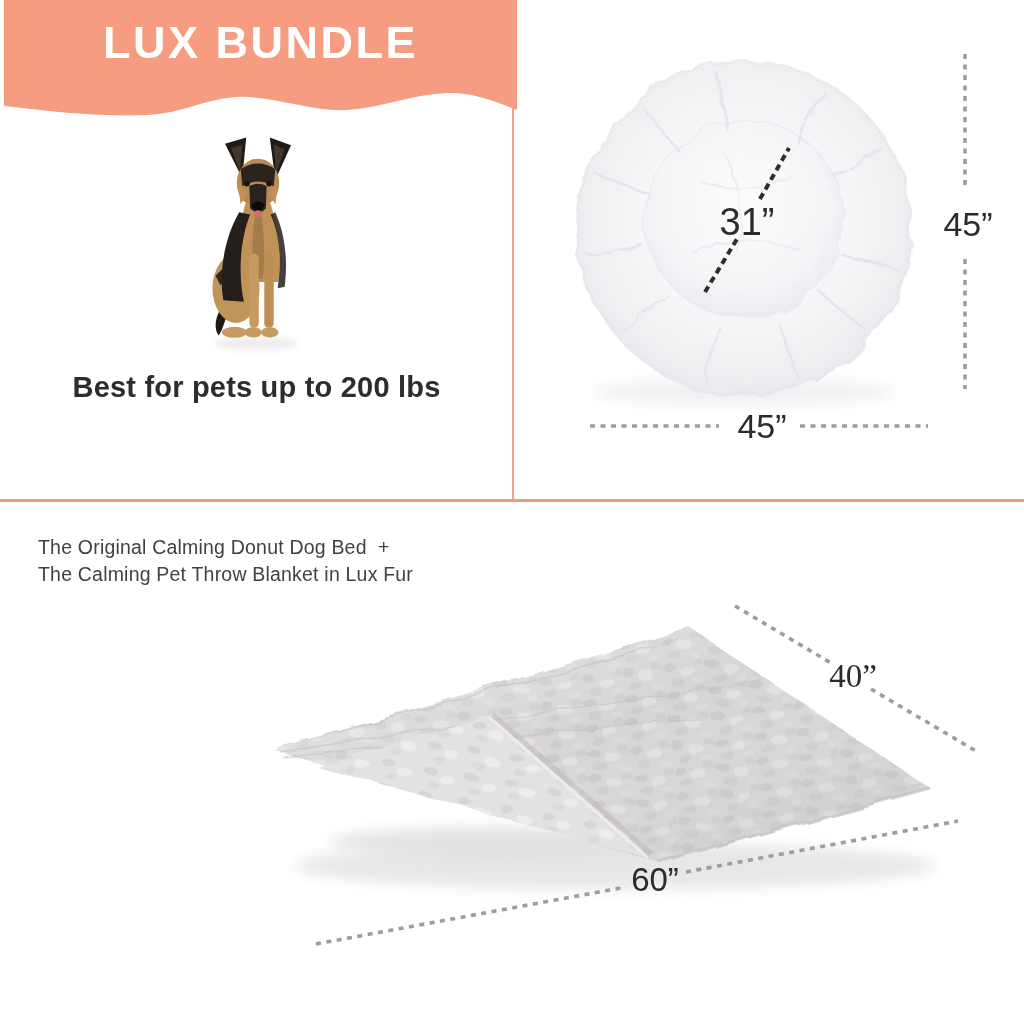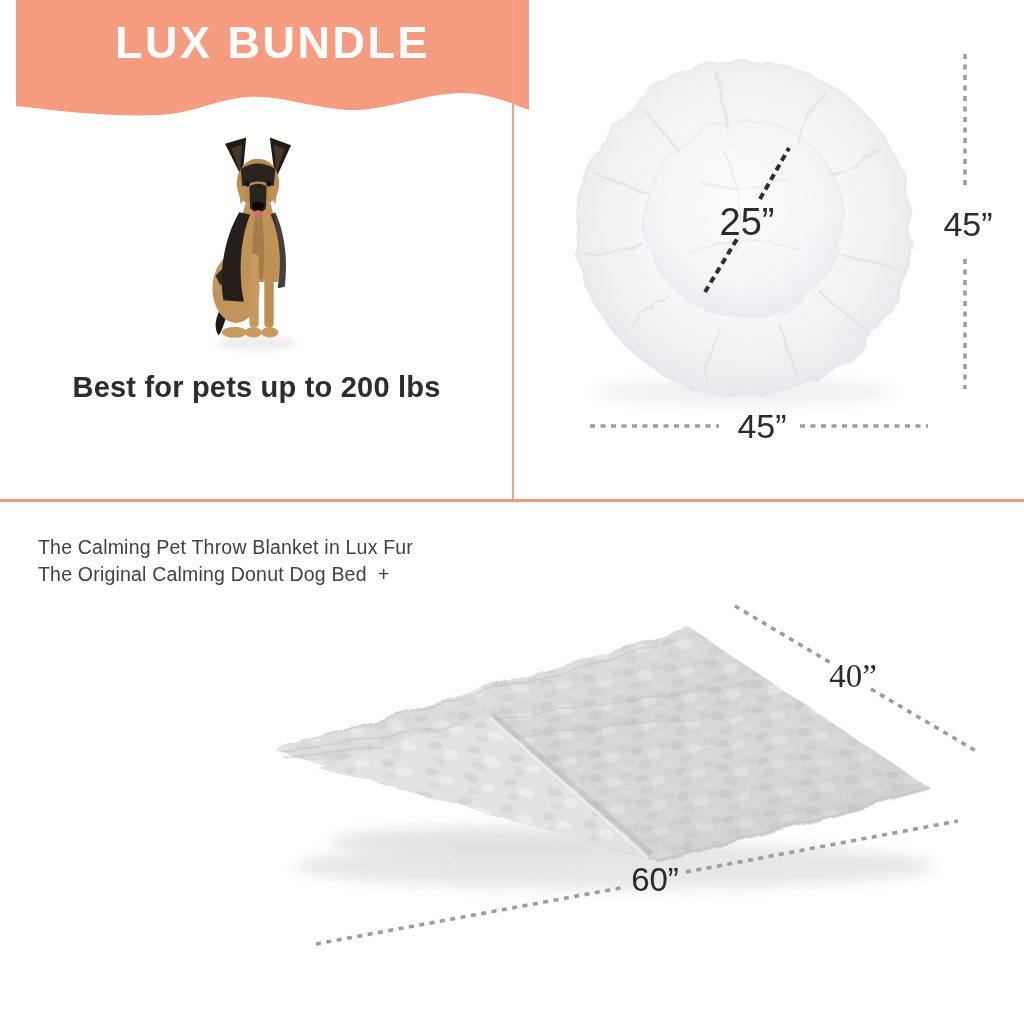--- a/index.html
+++ b/index.html
@@ -4,21 +4,21 @@
 <style>
   html,body{margin:0;padding:0;background:#ffffff;}
   .canvas{
     position:relative;width:1024px;height:1024px;overflow:hidden;background:#ffffff;
     font-family:"Liberation Sans", sans-serif;
   }
   .layer{position:absolute;left:0;top:0;width:1024px;height:1024px;}
   svg{display:block;}
 
   
-  .banner{position:absolute;left:16px;top:0;width:488px;height:130px;z-index:3;}
+  .banner{position:absolute;left:4px;top:0;width:488px;height:130px;z-index:3;}
   .banner h1{
     position:absolute;left:0;top:17px;width:513px;margin:0;text-align:center;
     font-size:45px;font-weight:800;letter-spacing:2.5px;color:#ffffff;
   }
 
   
   .v-divider{position:absolute;left:512px;top:0;width:2px;height:501px;background:#f0a28a;z-index:4;}
   .h-divider{position:absolute;left:0;top:499px;width:1024px;height:2.5px;background:#ec9b80;z-index:4;}
 
   
@@ -210,23 +210,23 @@
     <circle cx="56" cy="59" r="3.5" fill="#141210"></circle>
     <circle cx="84" cy="59" r="3.5" fill="#141210"></circle>
     <path d="M59,62 Q70,56 81,62 L80,90 Q70,101 60,90 Z" fill="#2a241f"></path>
     <ellipse cx="70" cy="87" rx="8" ry="5.5" fill="#0b0908"></ellipse>
     <ellipse cx="70" cy="97" rx="5" ry="4.5" fill="#cf6f6e"></ellipse>
   </svg>
 
   <div class="caption">Best for pets up to 200 lbs</div>
 
   <div class="bundle-title">
+    <span>The Original Calming Donut Dog Bed  +</span>
     <span>The Calming Pet Throw Blanket in Lux Fur</span>
-    <span>The Original Calming Donut Dog Bed  +</span>
   </div>
 
-  <div class="measure m31">25”</div>
+  <div class="measure m31">31”</div>
   <div class="measure m45r">45”</div>
   <div class="measure m45b">45”</div>
   <div class="measure m40">40”</div>
   <div class="measure m50">60”</div>
 
 </div>
 
 </body></html>

